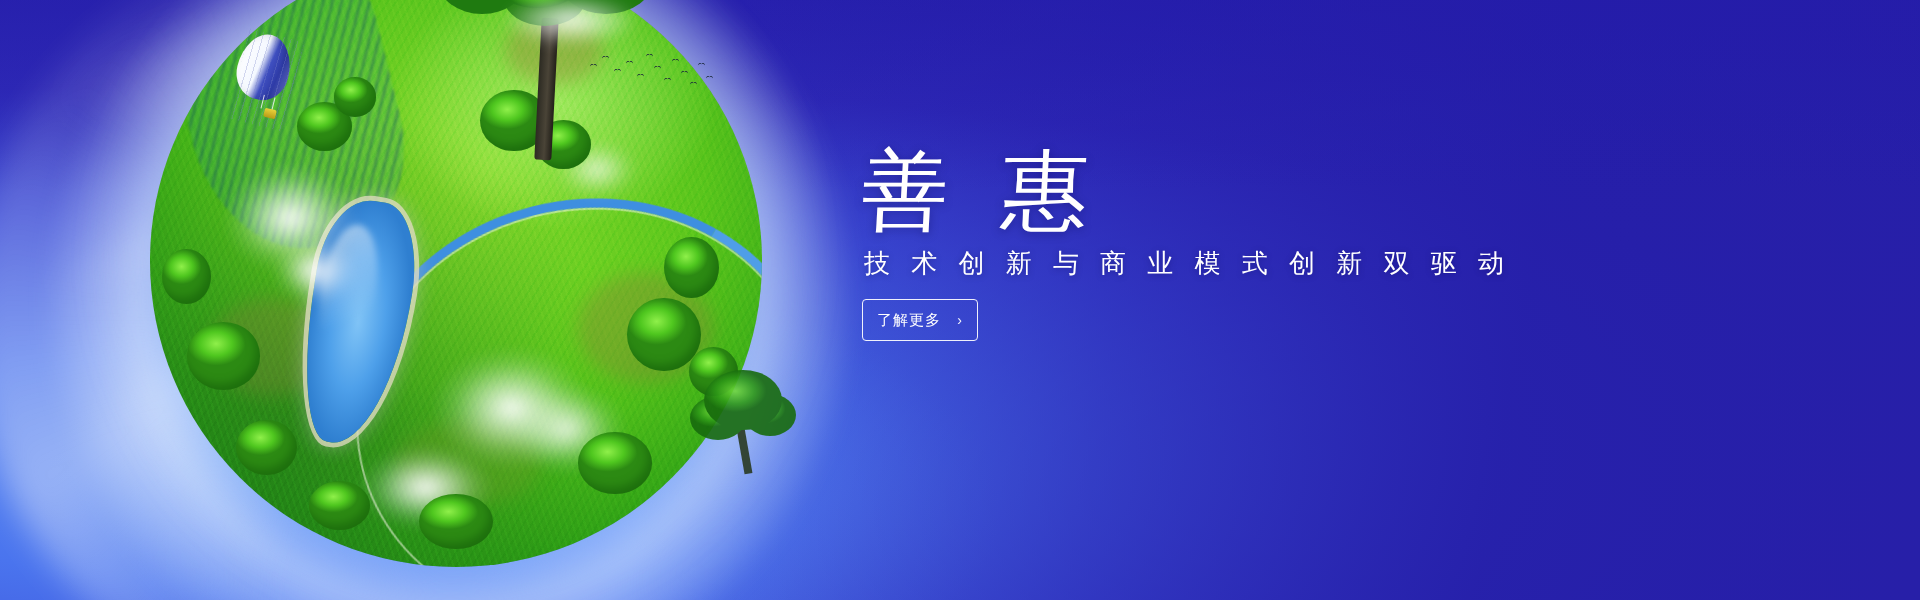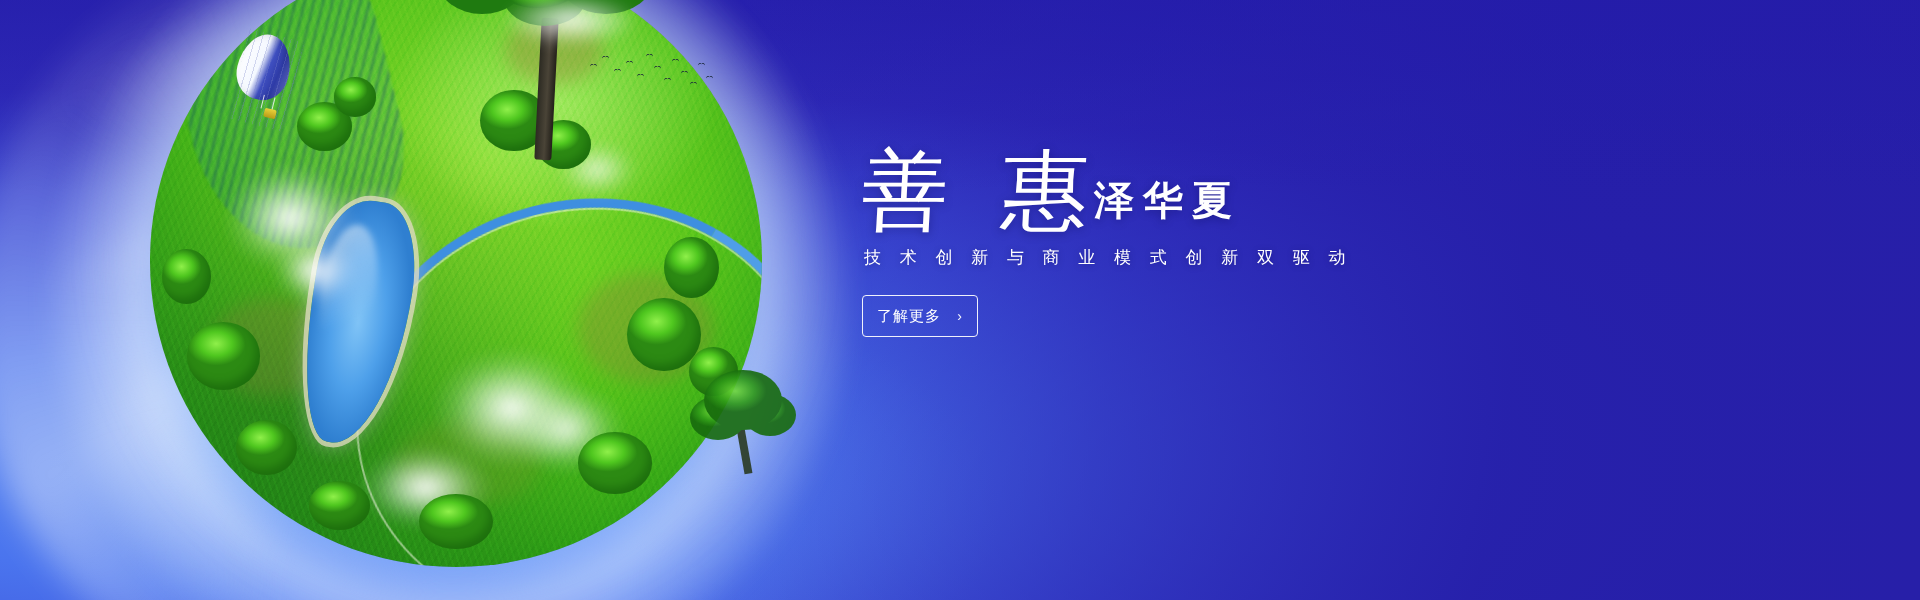--- a/index.html
+++ b/index.html
@@ -274,37 +274,37 @@
     font-size:40px;
     line-height:1;
     letter-spacing:9px;
     padding:0 0 12px 6px;
     text-shadow:0 2px 8px rgba(10,10,70,.35);
   }
   .hl-gap{width:54px; display:inline-block;}
 
   .subtitle{
     color:#ffffff;
-    font-size:17px;
+    font-size:26px;
     letter-spacing:7px;
     margin:14px 0 0 2px;
     text-shadow:0 1px 6px rgba(10,10,70,.35);
     white-space:nowrap;
   }
   .desc{
     color:#eef2ff;
     font-size:18px;
     letter-spacing:.5px;
     margin:16px 0 0 2px;
     white-space:nowrap;
     text-shadow:0 1px 5px rgba(10,10,70,.35);
   }
 
   .cta{
-    margin-top:26px;
+    margin-top:18px;
     display:inline-flex;
     align-items:center;
     justify-content:space-between;
     gap:10px;
     width:116px;
     height:42px;
     padding:0 14px;
     border:1px solid rgba(255,255,255,.92);
     border-radius:4px;
     background:transparent;
@@ -412,21 +412,20 @@
     <span class="bird" style="left:110px;top:11px;"></span>
     <span class="bird" style="left:118px;top:24px;"></span>
   </div>
 
   <div class="content">
 
     <h1 class="headline">
       <span class="hl-big">善</span>
       <span class="hl-gap"></span>
       <span class="hl-big">惠</span>
-      <span class="hl-small">泽华夏</span>
     </h1>
 
     <div class="subtitle">技 术 创 新 与 商 业 模 式 创 新 双 驱 动</div>
 
     <button class="cta">
       <span>了解更多</span>
       <span class="chev">›</span>
     </button>
 
   </div>

